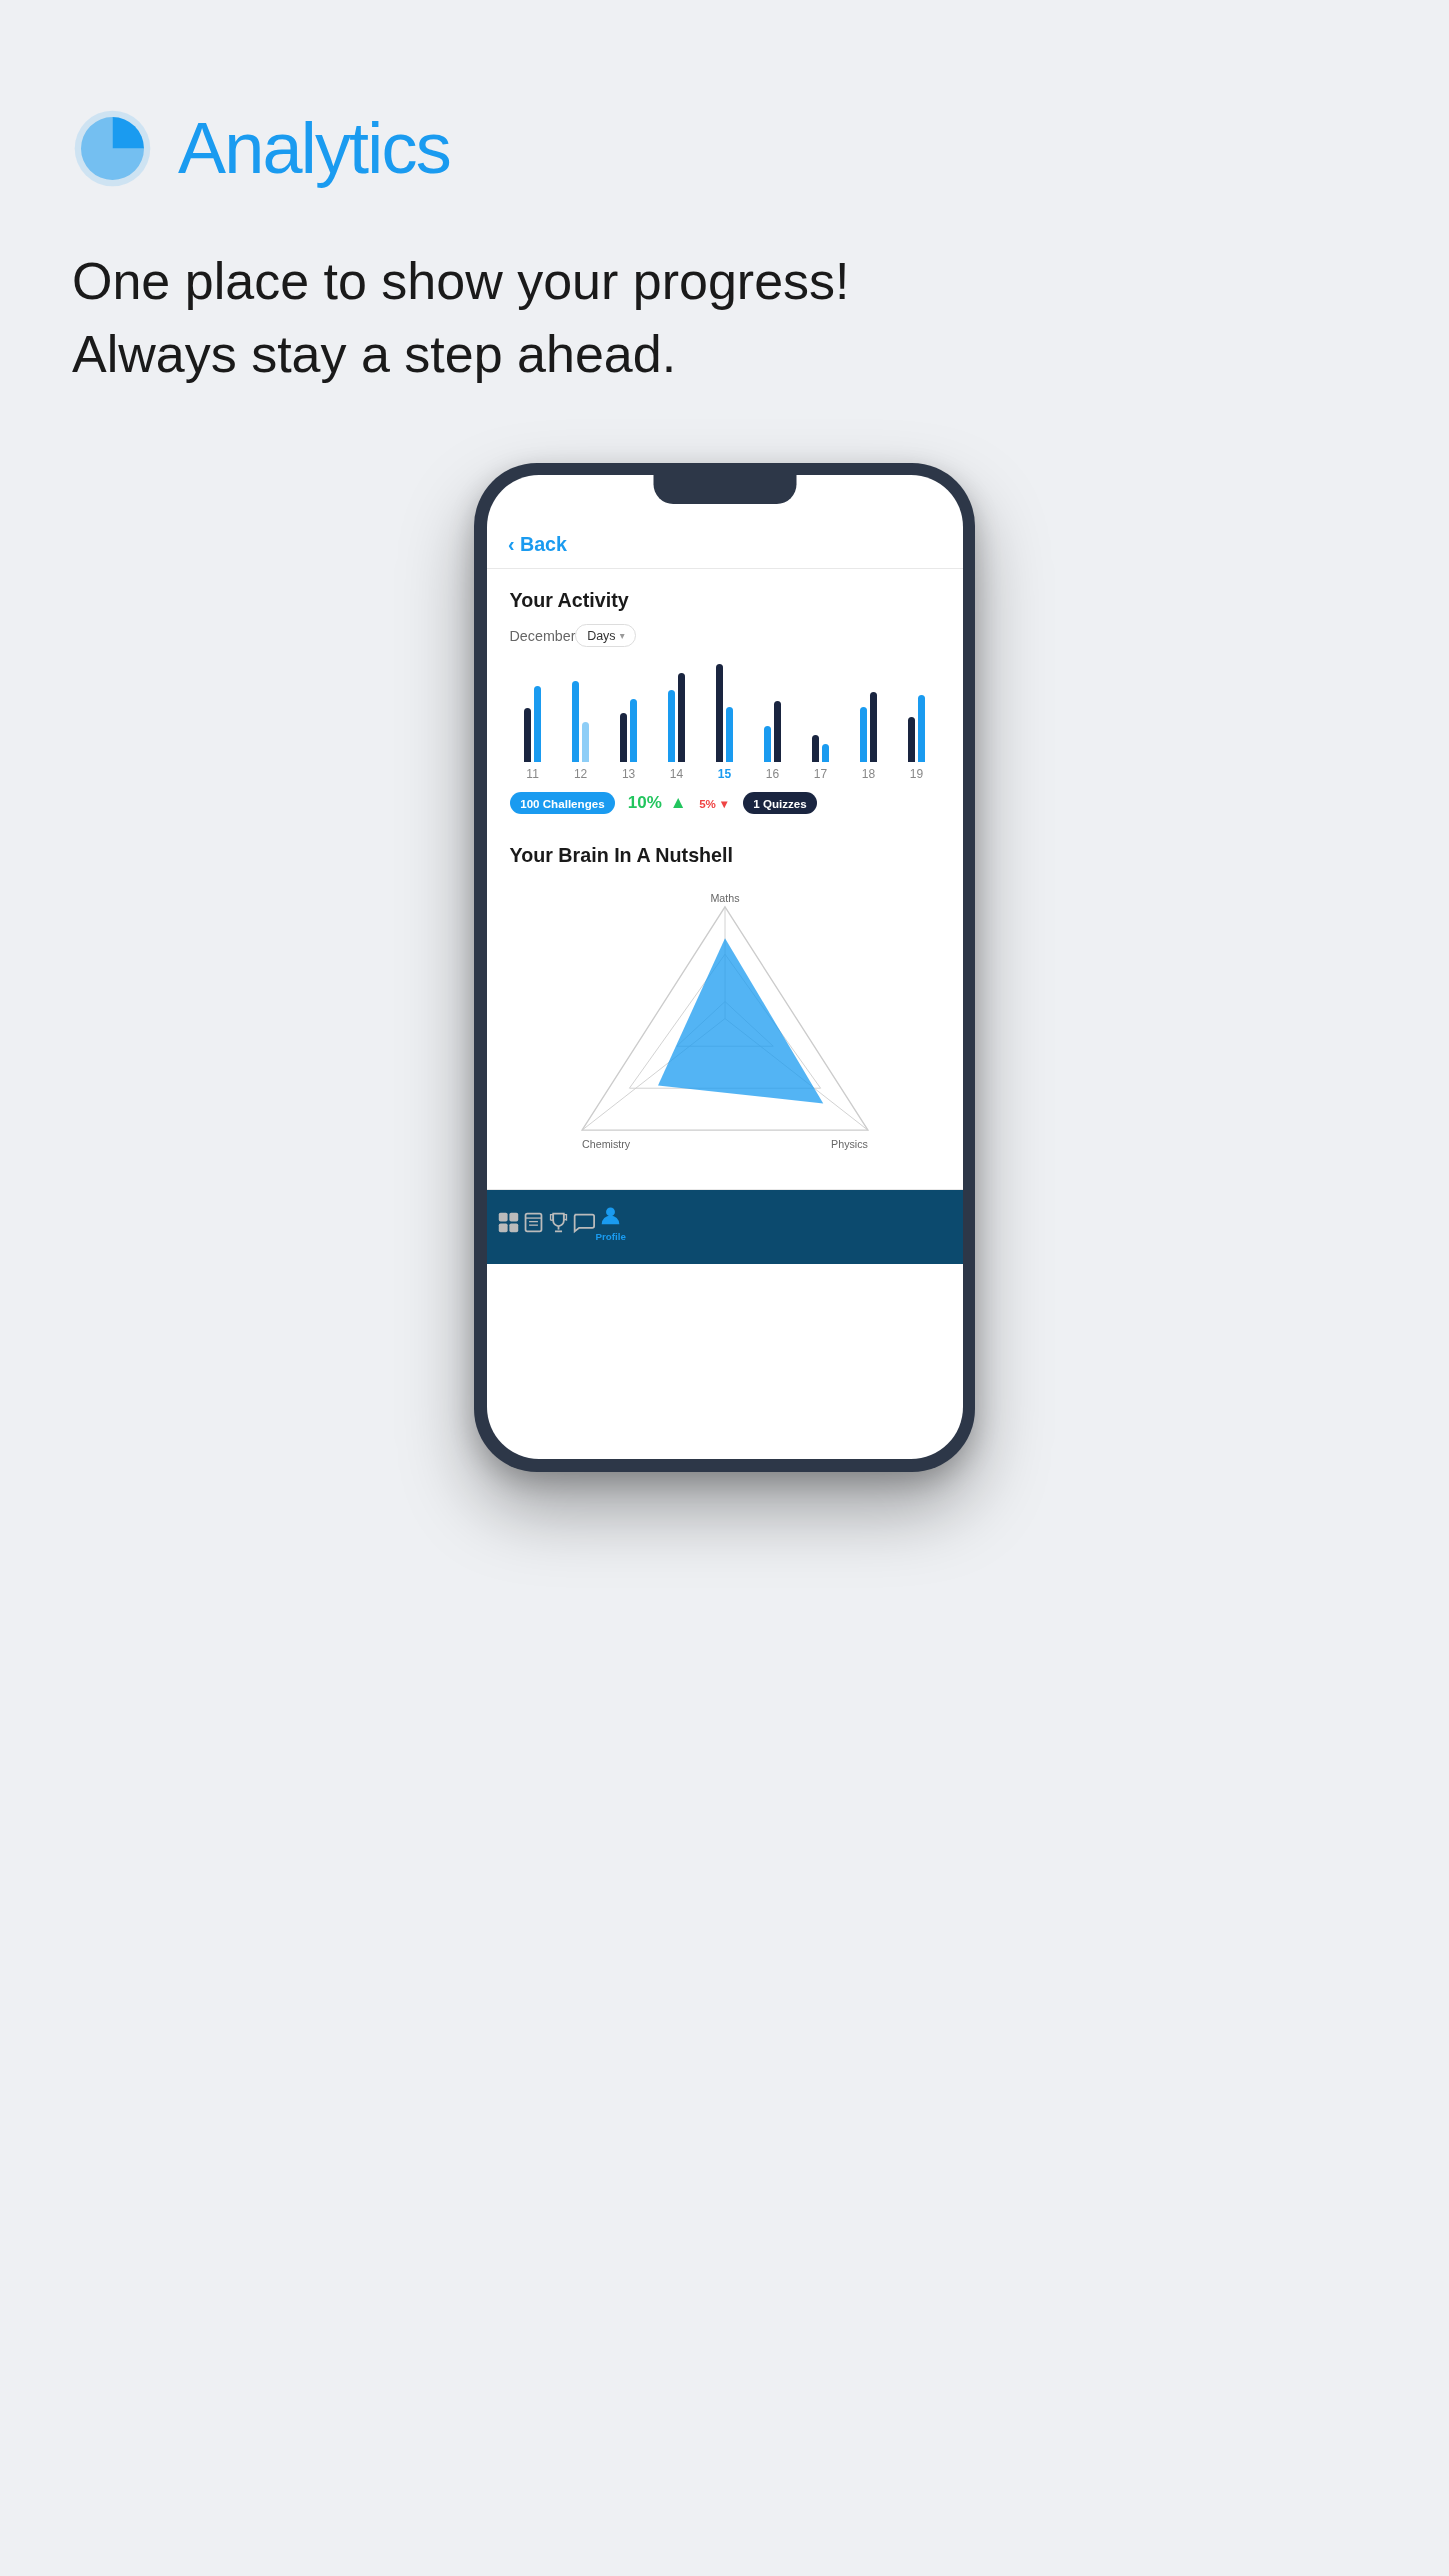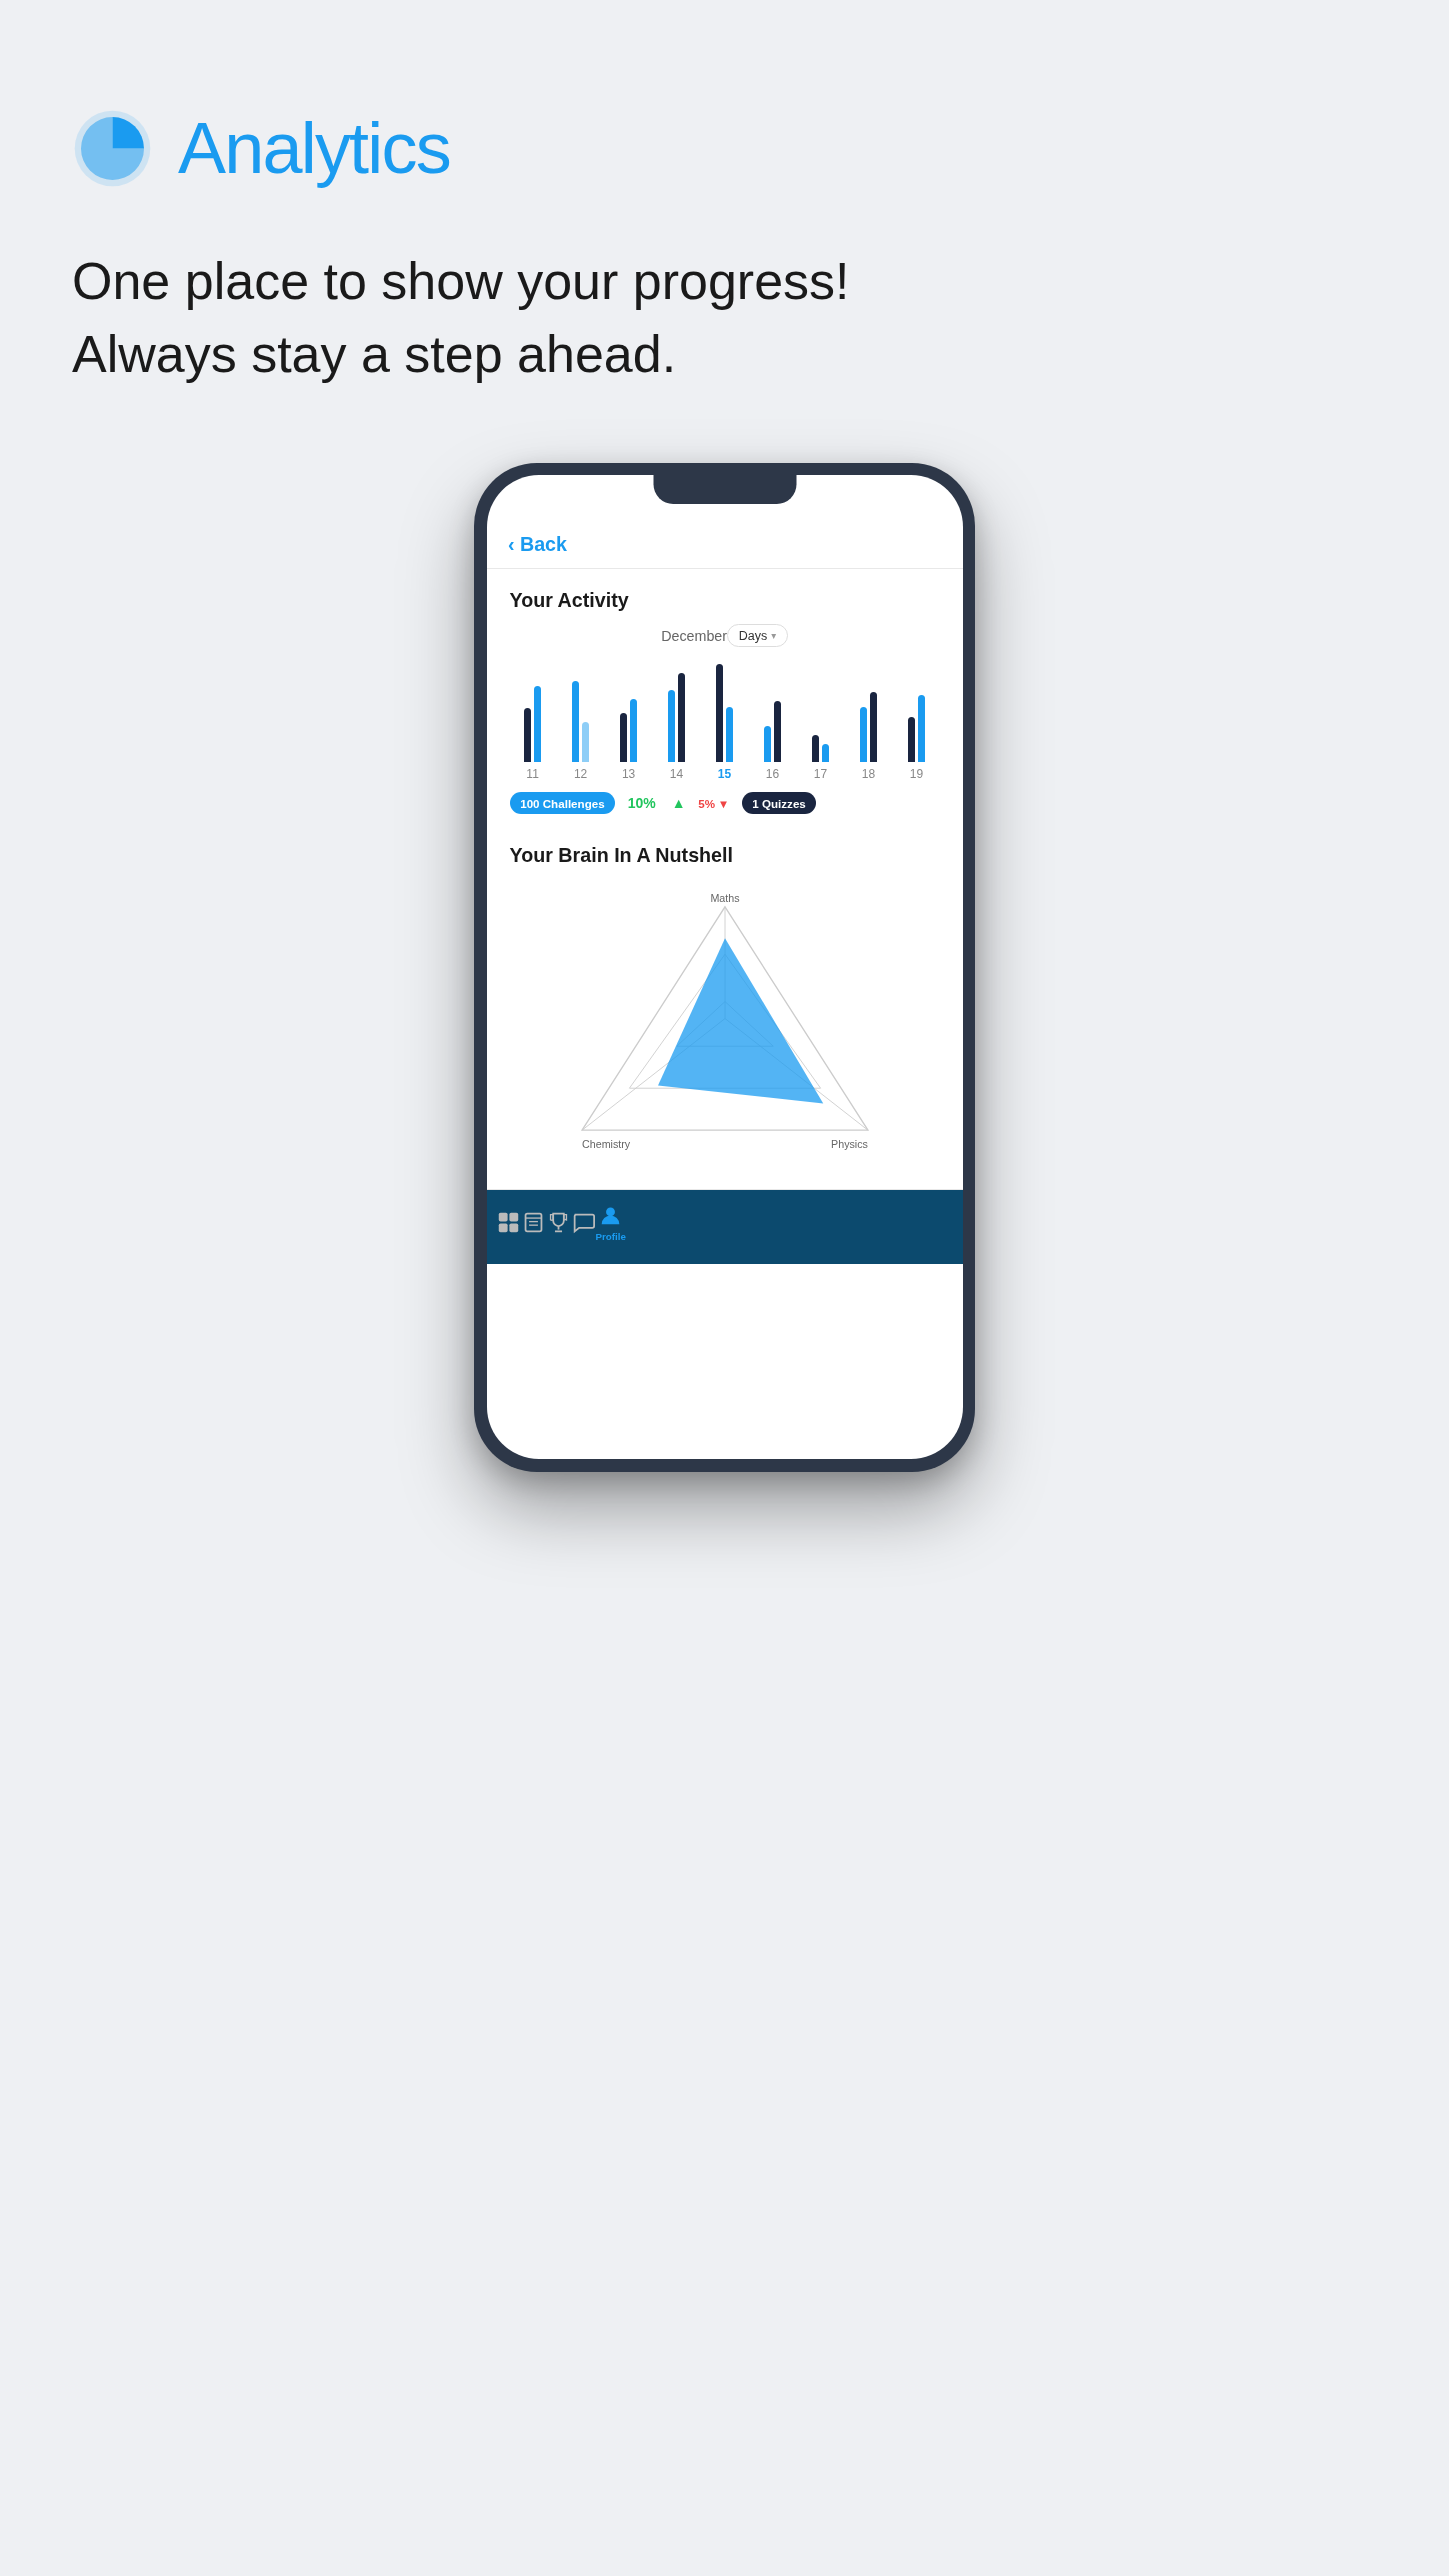--- a/index.html
+++ b/index.html
@@ -117,21 +117,21 @@
 
     .section-title {
       font-size: 19.7px;
       font-weight: 700;
       color: #1a1a1a;
       margin-bottom: 12.5px;
     }
 
     .activity-header {
       display: flex;
-      justify-content: center;
+      justify-content: flex-start;
       align-items: center;
       margin-bottom: 18px;
     }
 
     .month-label {
       font-size: 14.3px;
       color: #666;
       font-weight: 400;
     }
 
@@ -217,26 +217,26 @@
       background: #1a9bf0;
       color: white;
       border-radius: 18px;
       padding: 4.5px 10.7px;
       font-size: 11.6px;
       font-weight: 600;
       white-space: nowrap;
     }
 
     .stat-green {
-      font-size: 14px;
+      font-size: 17px;
       color: #22c55e;
       font-weight: 600;
       display: flex;
       align-items: flex-start;
-      gap: 16px;
+      gap: 8px;
     }
 
     .stat-red {
       font-size: 11.6px;
       color: #ef4444;
       font-weight: 600;
       display: flex;
       align-items: center;
       gap: 2.7px;
     }

